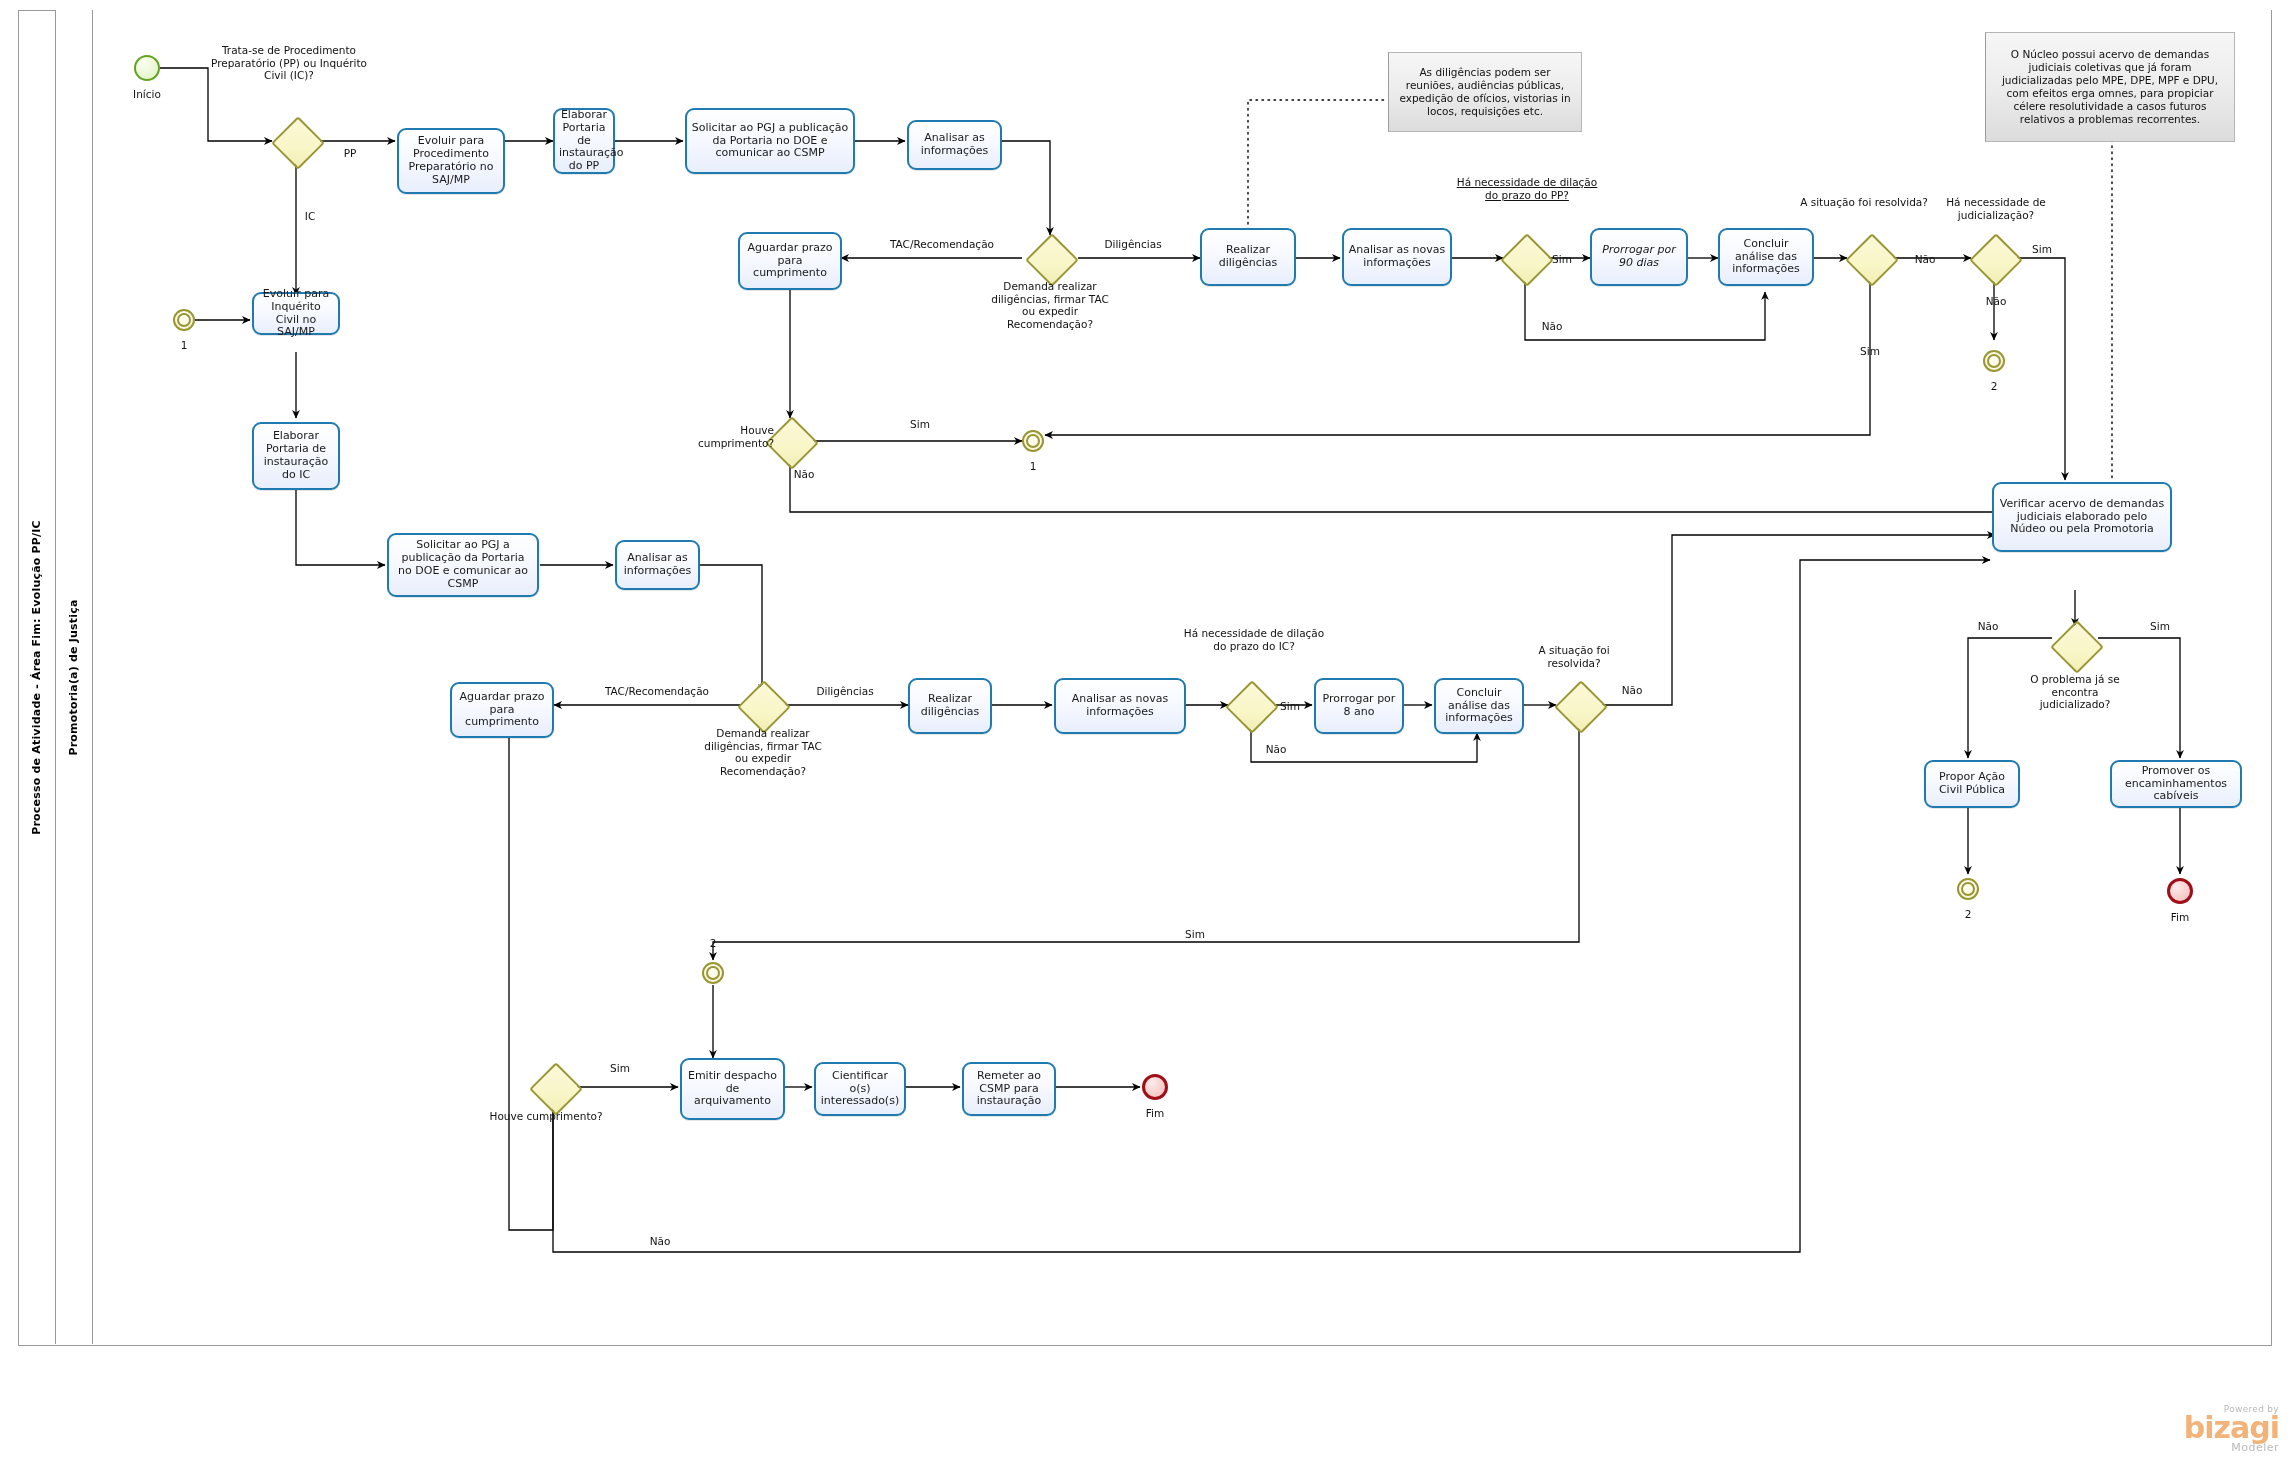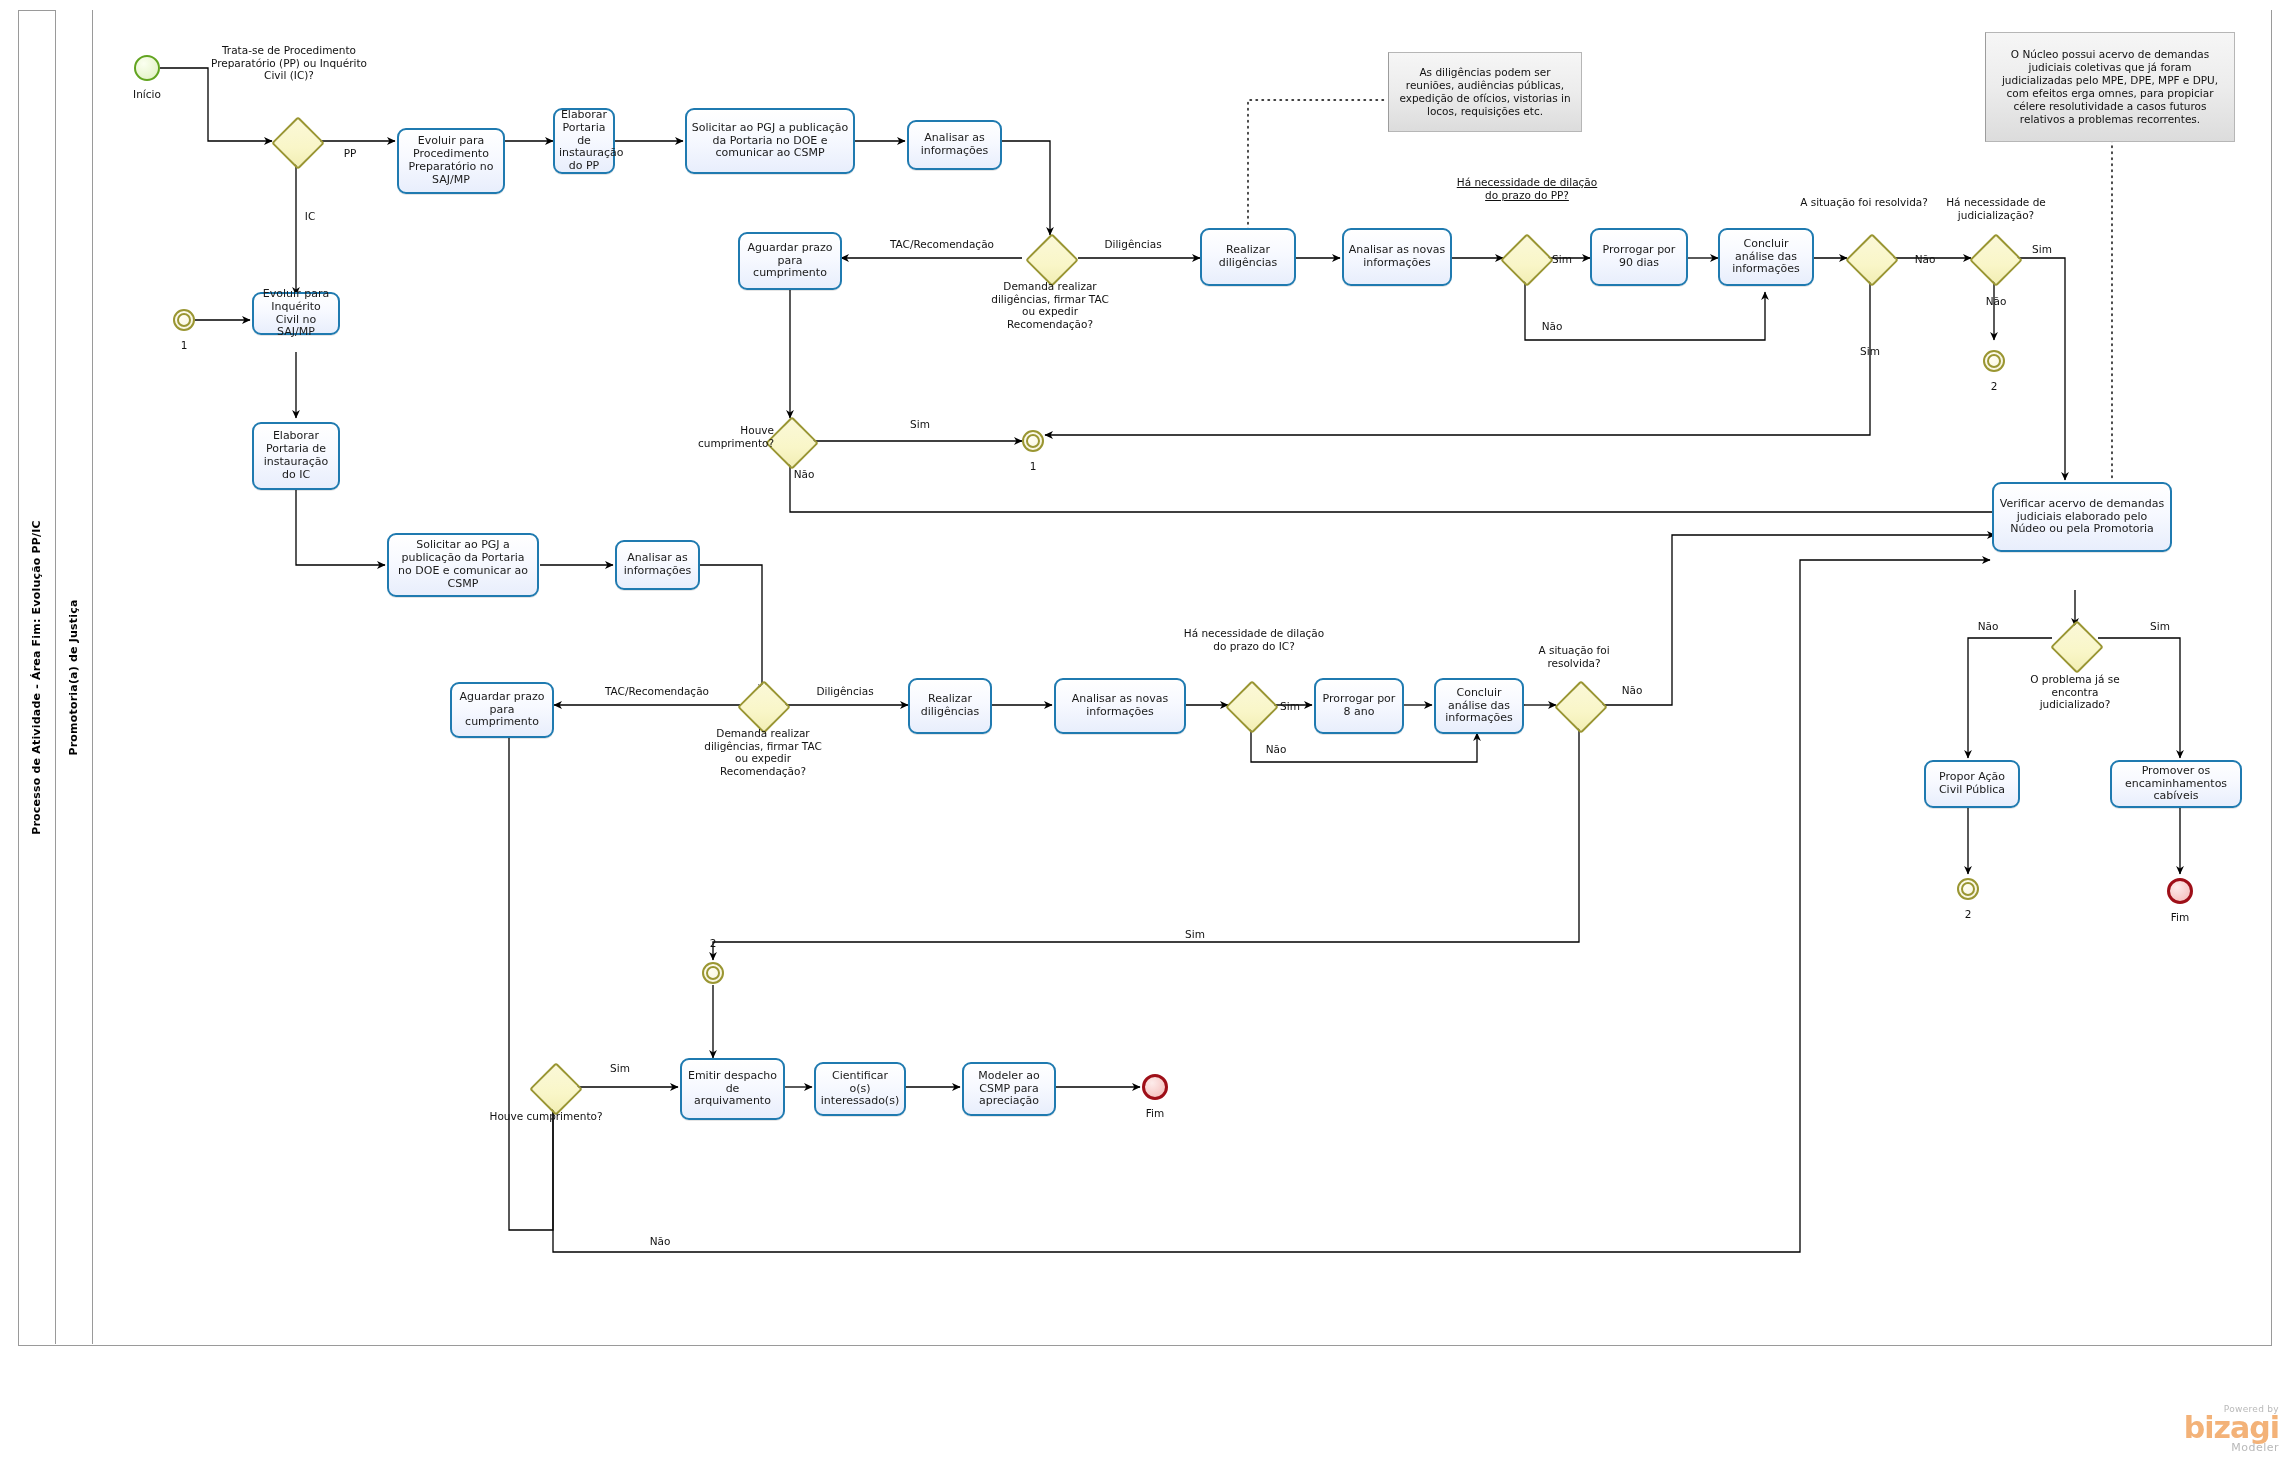--- a/index.html
+++ b/index.html
@@ -234,21 +234,21 @@
     </div>
 
   <div class="task" style="left:1200px;top:228px;width:96px;height:58px;">
     <span>Realizar diligências</span>
     </div>
 
   <div class="task" style="left:1342px;top:228px;width:110px;height:58px;">
     <span>Analisar as novas informações</span>
     </div>
 
-  <div class="task" style="left:1590px;top:228px;width:98px;height:58px;">
+  <div class="task" style="left:1590px;top:228px;width:98px;height:58px;font-style:italic;">
     <span>Prorrogar por 90 dias</span>
     </div>
 
   <div class="task" style="left:1718px;top:228px;width:96px;height:58px;">
     <span>Concluir análise das informações</span>
     </div>
 
   <div class="task" style="left:252px;top:292px;width:88px;height:43px;">
     <span>Evoluir para Inquérito Civil no SAJ/MP</span>
     </div>
@@ -299,21 +299,21 @@
 
   <div class="task" style="left:680px;top:1058px;width:105px;height:62px;">
     <span>Emitir despacho de arquivamento</span>
     </div>
 
   <div class="task" style="left:814px;top:1062px;width:92px;height:54px;">
     <span>Cientificar o(s) interessado(s)</span>
     </div>
 
   <div class="task" style="left:962px;top:1062px;width:94px;height:54px;">
-    <span>Modeler ao CSMP para apreciação</span>
+    <span>Remeter ao CSMP para instauração</span>
     </div>
 
   <div class="gw" style="left:279px;top:124px;"></div>
   <div class="lbl" style="left:205px;top:44px;width:168px;">Trata-se de Procedimento Preparatório (PP) ou Inquérito Civil (IC)?</div>
 
   <div class="gw" style="left:1033px;top:241px;"></div>
   <div class="lbl" style="left:985px;top:280px;width:130px;">Demanda realizar diligências, firmar TAC ou expedir Recomendação?</div>
 
   <div class="gw" style="left:773px;top:424px;"></div>
   <div class="lbl lbl-l" style="left:690px;top:424px;width:84px;text-align:right;">Houve cumprimento?</div>

